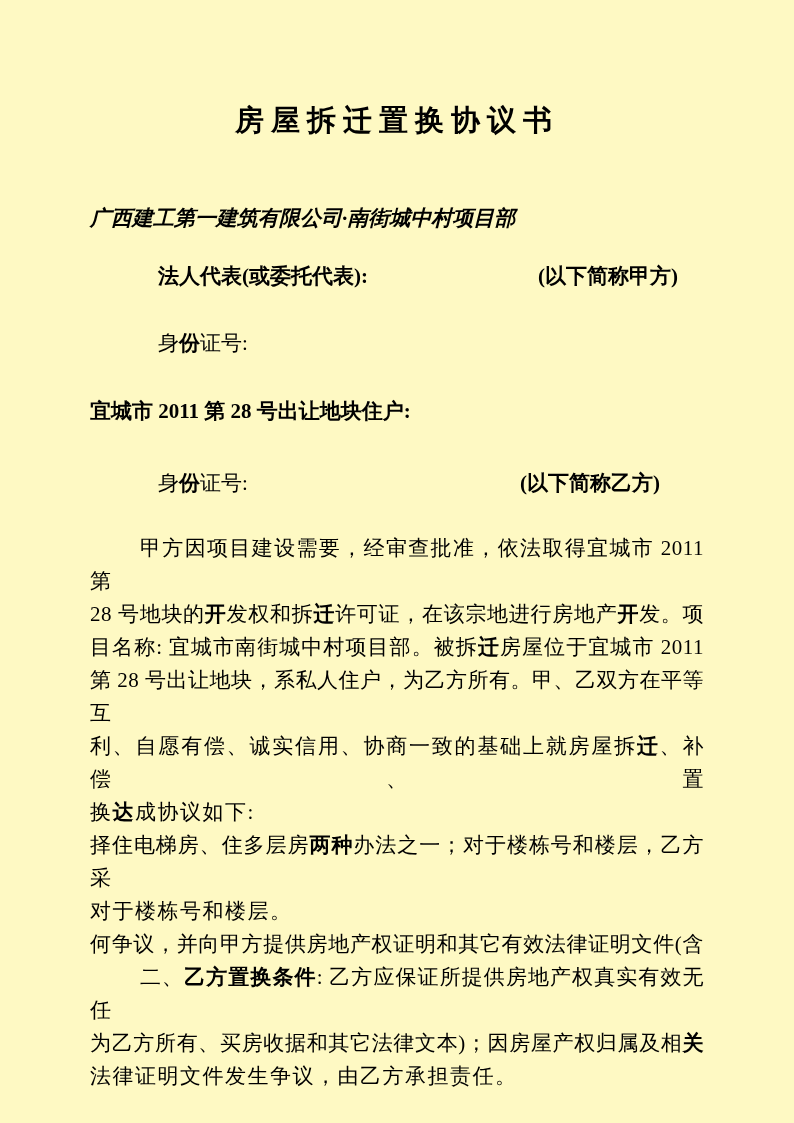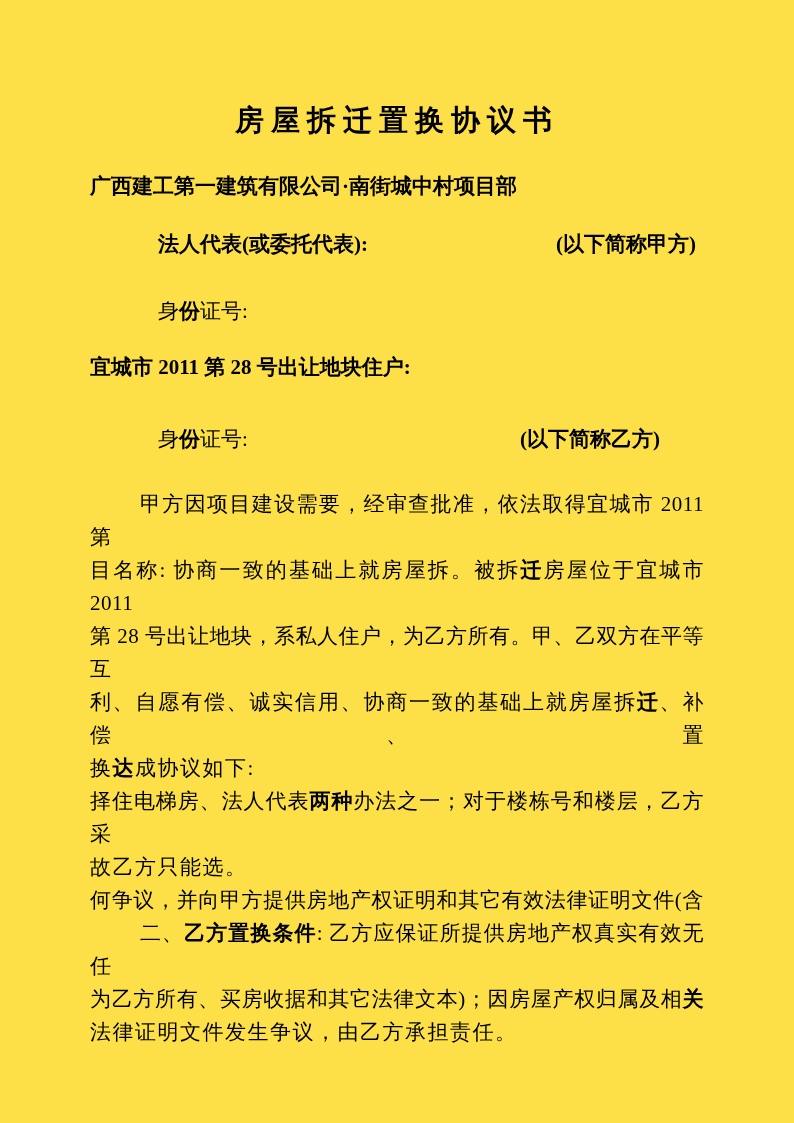--- a/index.html
+++ b/index.html
@@ -1,44 +1,44 @@
 <!DOCTYPE html>
 <html><head>
 <meta charset="utf-8">
 <style>
   html,body{margin:0;padding:0;background:#888;}
   .page{
     position:relative;
     width:794px;height:1123px;
     margin:0 auto;
-    background:#fde047;
+    background:#fef9c3;
     color:#000000;
     font-family:"Liberation Serif","DejaVu Serif",serif;
     box-sizing:border-box;
     padding:100px 90px 0 90px;
     overflow:hidden;
   }
   .title{
     font-size:29px;
     font-weight:bold;
     line-height:40px;
     text-align:center;
     letter-spacing:7px;
   }
   .line{font-size:21px;line-height:33px;}
-  .company{margin-top:30px;font-weight:bold;}
+  .company{margin-top:62px;font-weight:bold;font-style:italic;}
   .rep-line{
     margin-top:25px;
     display:flex;justify-content:space-between;align-items:flex-end;
     padding-left:68px;
     font-weight:bold;
   }
-  .rep-line .alias{margin-right:8px;}
+  .rep-line .alias{margin-right:26px;}
   .id-line{margin-top:34px;padding-left:68px;}
-  .household{margin-top:23px;font-weight:bold;}
+  .household{margin-top:35px;font-weight:bold;}
   .id-line2{
     margin-top:39px;
     display:flex;justify-content:space-between;align-items:baseline;
     padding-left:68px;
   }
   .id-line2 .alias{font-weight:bold;margin-right:44px;}
   .doc-body{margin-top:32px;font-size:21px;line-height:33px;}
   .bline{
     text-align:justify;
     text-align-last:justify;
@@ -70,25 +70,26 @@
 
   <div class="line id-line2">
     <span>
       <span>身</span><span class="b">份</span><span>证号:</span>
     </span>
     <span class="alias">(以下简称乙方)</span>
   </div>
 
   <div class="doc-body">
       <div class="bline indent"><span>甲方因项目建设需要，经审查批准，依法取得宜城市 2011 第</span></div>
-      <div class="bline"><span>目名称: 协商一致的基础上就房屋拆。被拆</span><span class="b">迁</span><span>房屋位于宜城市 2011</span></div>
+      <div class="bline"><span>28 号地块的</span><span class="b">开</span><span>发权和拆</span><span class="b">迁</span><span>许可证，在该宗地进行房地产</span><span class="b">开</span><span>发。项</span></div>
+      <div class="bline"><span>目名称: 宜城市南街城中村项目部。被拆</span><span class="b">迁</span><span>房屋位于宜城市 2011</span></div>
       <div class="bline"><span>第 28 号出让地块，系私人住户，为乙方所有。甲、乙双方在平等互</span></div>
       <div class="bline"><span>利、自愿有偿、诚实信用、协商一致的基础上就房屋拆</span><span class="b">迁</span><span>、补偿、置</span></div>
       <div class="bline noj"><span>换</span><span class="b">达</span><span>成协议如下:</span></div>
-      <div class="bline"><span>择住电梯房、法人代表</span><span class="b">两种</span><span>办法之一；对于楼栋号和楼层，乙方采</span></div>
-      <div class="bline noj"><span>故乙方只能选。</span></div>
+      <div class="bline"><span>择住电梯房、住多层房</span><span class="b">两种</span><span>办法之一；对于楼栋号和楼层，乙方采</span></div>
+      <div class="bline noj"><span>对于楼栋号和楼层。</span></div>
       <div class="bline"><span>何争议，并向甲方提供房地产权证明和其它有效法律证明文件(含</span></div>
       <div class="bline indent"><span>二、</span><span class="b">乙方置换条件</span><span>: 乙方应保证所提供房地产权真实有效无任</span></div>
       <div class="bline"><span>为乙方所有、买房收据和其它法律文本)；因房屋产权归属及相</span><span class="b">关</span></div>
       <div class="bline noj"><span>法律证明文件发生争议，由乙方承担责任。</span></div>
     </div>
 
 </div>
 
 </body></html>

